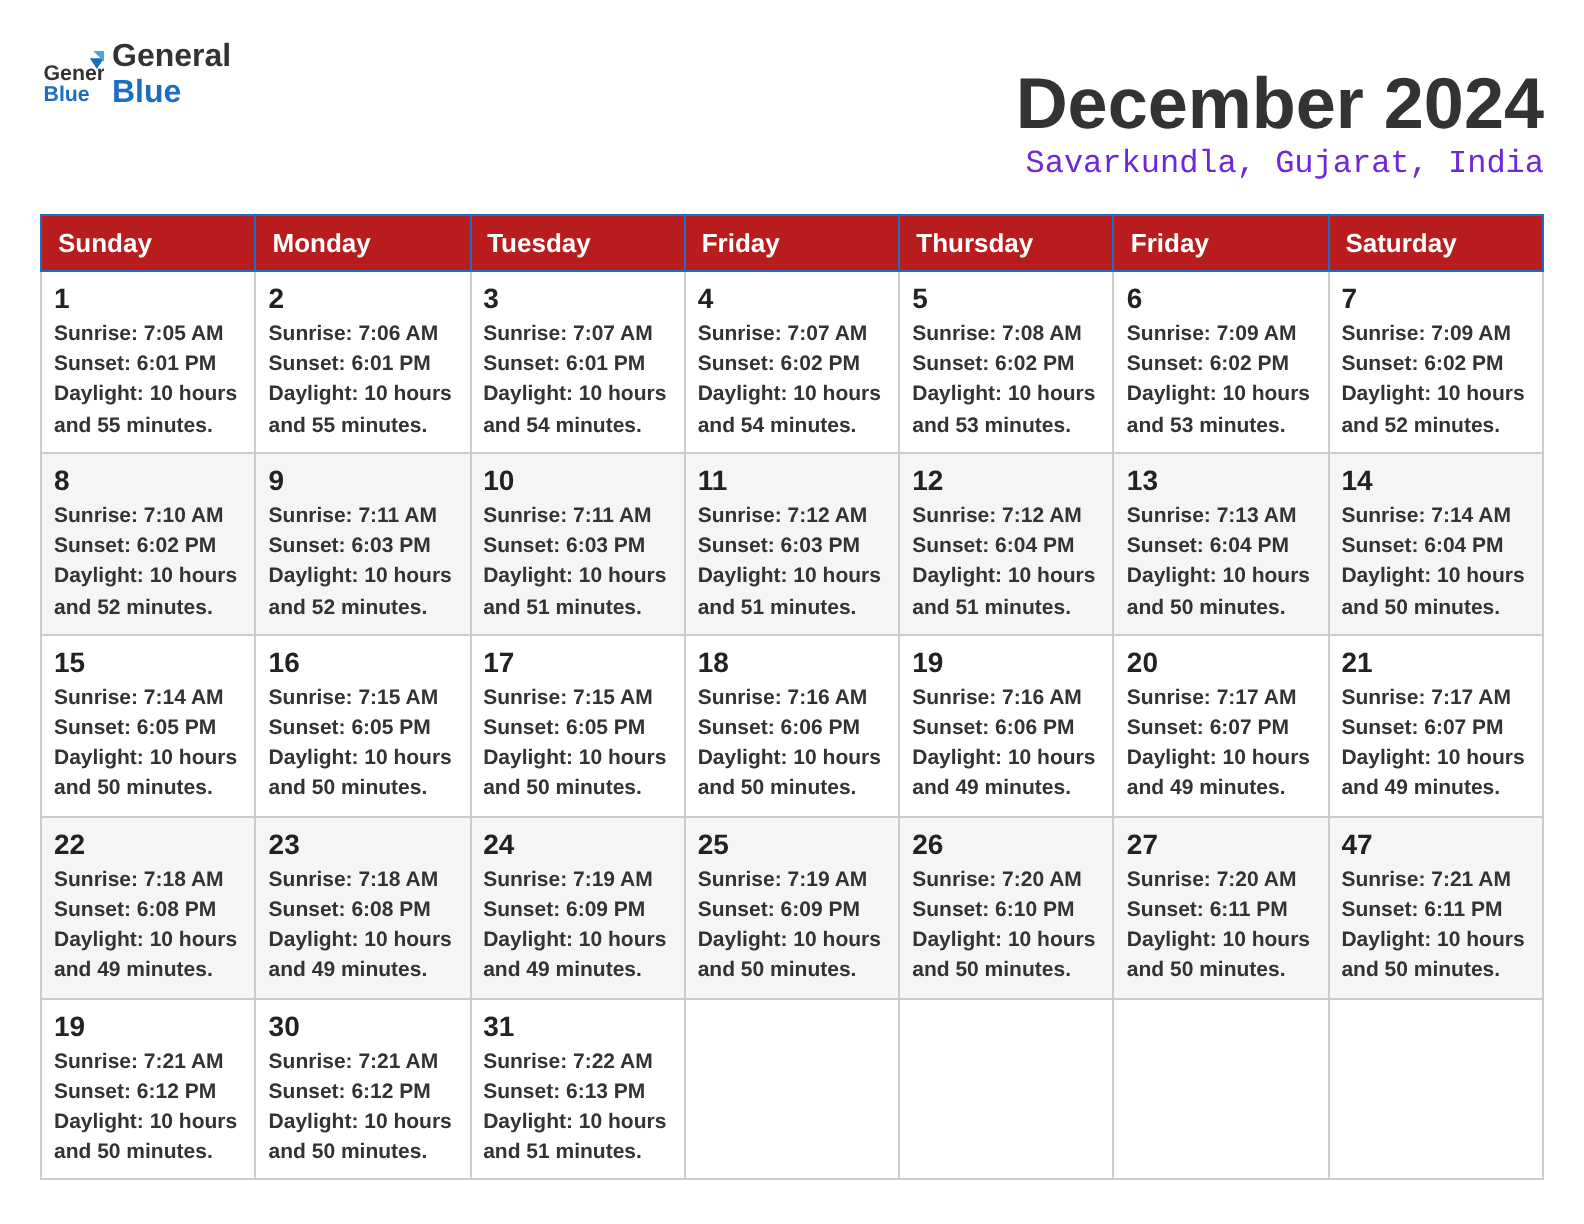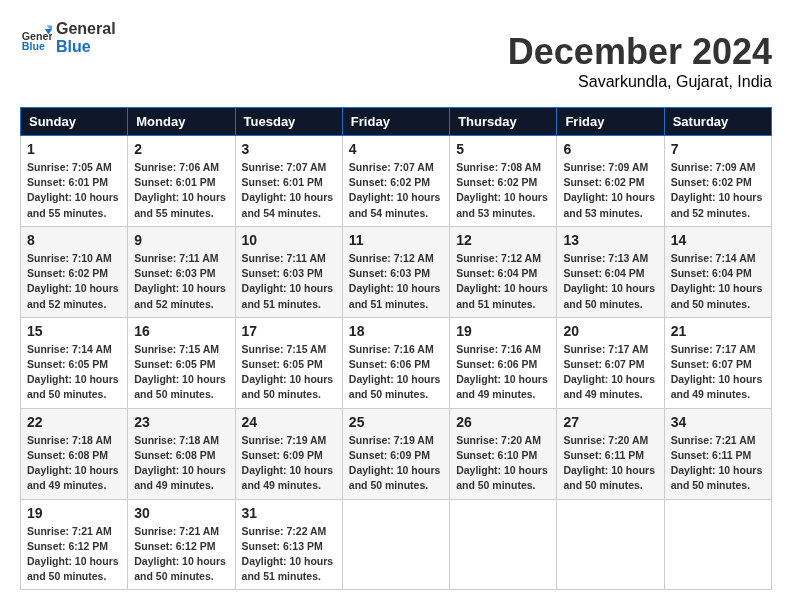--- a/index.html
+++ b/index.html
@@ -29,29 +29,30 @@
       text-align: right;
     }
     .month-title {
       font-size: 36px;
       font-weight: bold;
       color: #333;
       margin-top: 11px;
     }
     .subtitle {
       font-size: 16px;
-      color: #000000;
+      color: #6d28d9;
+      font-family: Liberation Mono, monospace;
     }
     .calendar {
       width: 100%;
       border-collapse: collapse;
       font-size: 11px;
     }
     .calendar th {
-      background: #0f172a;
+      background: #b91c1c;
       color: #fff;
       text-align: left;
       padding: 6px 8px;
       font-size: 13px;
       font-weight: bold;
       border: 1px solid #1a6fc4;
     }
     .calendar td {
       border: 1px solid #ccc;
       vertical-align: top;
@@ -331,21 +332,21 @@
       </td>
         <td>
         <div class="day-number">27</div>
         <div class="day-info">
           Sunrise: 7:20 AM<br>
           Sunset: 6:11 PM<br>
           Daylight: 10 hours and 50 minutes.
         </div>
       </td>
         <td>
-        <div class="day-number">34</div>
+        <div class="day-number">47</div>
         <div class="day-info">
           Sunrise: 7:21 AM<br>
           Sunset: 6:11 PM<br>
           Daylight: 10 hours and 50 minutes.
         </div>
       </td>
       </tr>
       <tr>
         <td>
         <div class="day-number">19</div>

